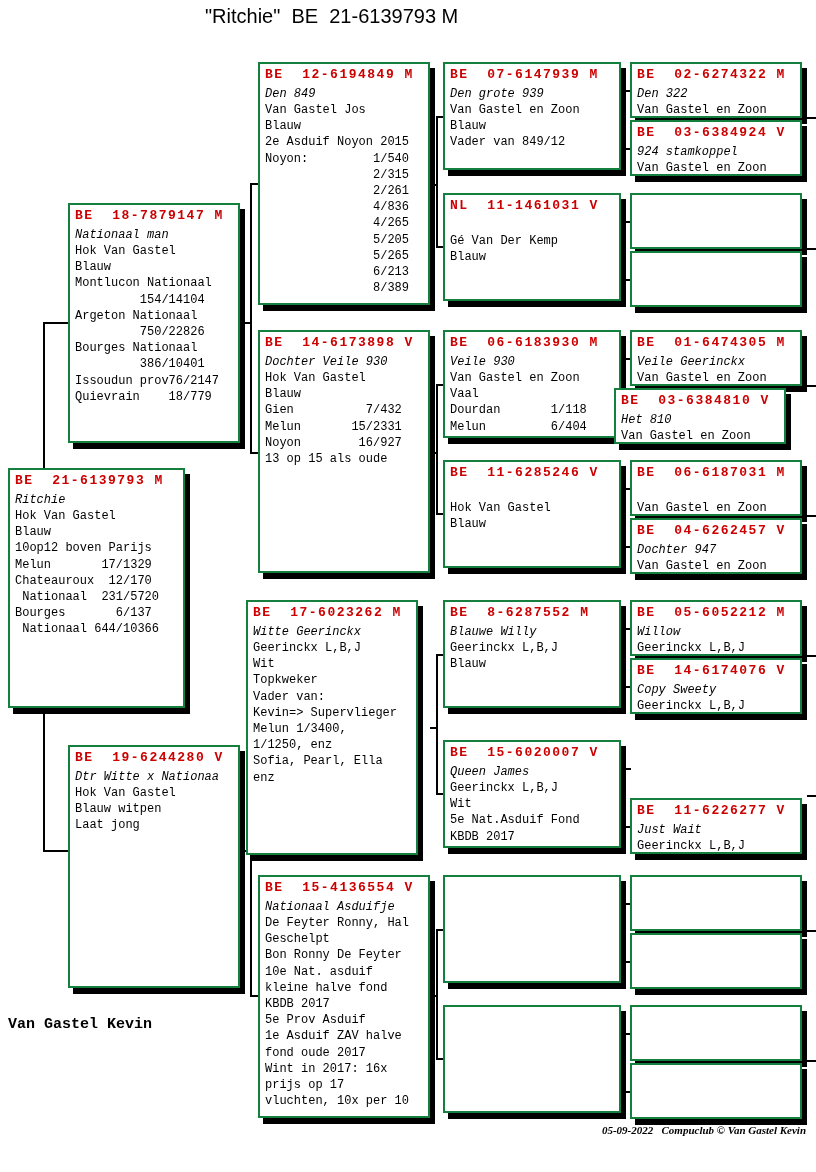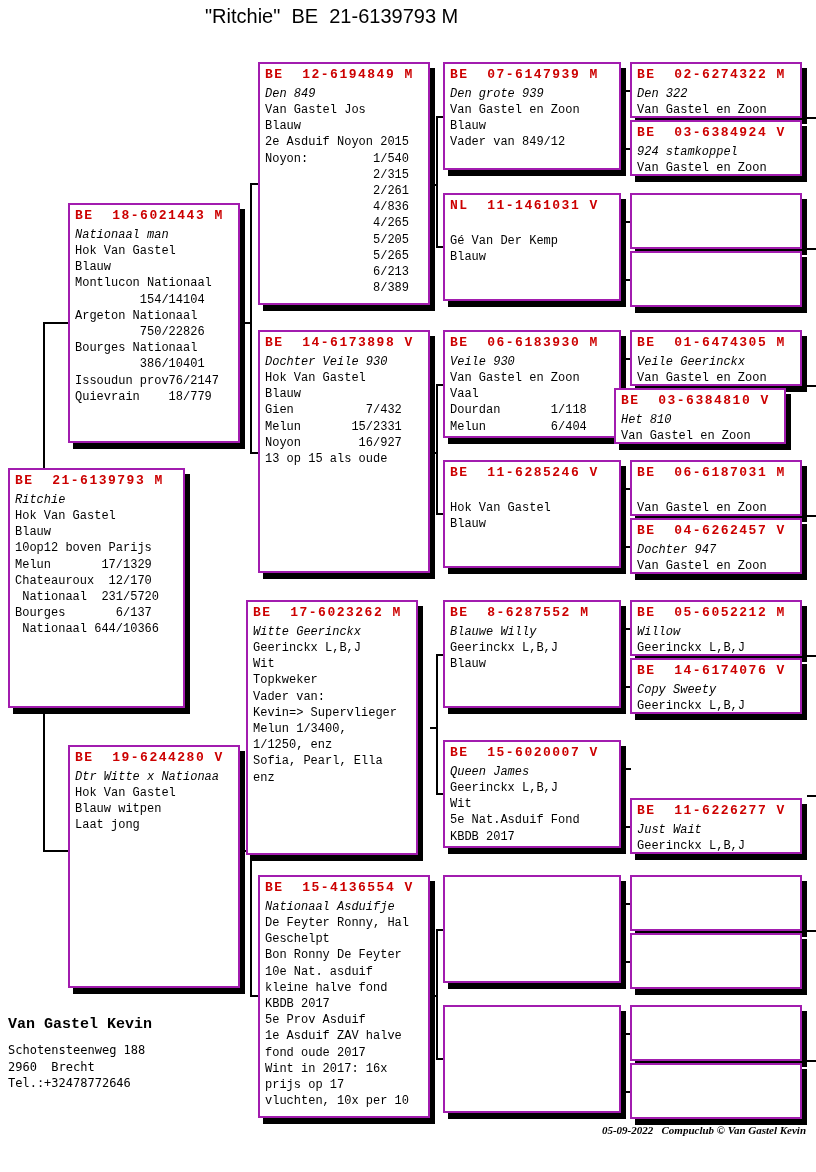--- a/index.html
+++ b/index.html
@@ -1,20 +1,20 @@
 <!DOCTYPE html>
 <html><head>
 <meta charset="utf-8">
 <style>
   html,body{margin:0;padding:0;background:#fff;}
   .page{position:relative;width:816px;height:1172px;background:#fff;overflow:hidden;
         font-family:"Liberation Mono","DejaVu Sans Mono",monospace;color:#000;}
   .title{position:absolute;left:205px;top:5px;font-family:"Liberation Sans","DejaVu Sans",sans-serif;
          font-size:20px;white-space:pre;color:#000;}
-  .box{position:absolute;background:#fff;border:2px solid #a21caf;box-shadow:5px 6px 0 0 #000;
+  .box{position:absolute;background:#fff;border:2px solid #15803d;box-shadow:5px 6px 0 0 #000;
        padding:2px 5px;box-sizing:border-box;overflow:hidden;}
   .ring{color:#cc0000;font-weight:bold;font-size:13px;line-height:18px;letter-spacing:1.5px;
         white-space:pre;margin-bottom:2px;}
   .pname{font-style:italic;font-size:12px;line-height:16px;min-height:16px;white-space:pre;}
   .details{margin:0;font-family:Liberation Mono, monospace;font-size:12px;line-height:16.2px;white-space:pre;}
   .vline{position:absolute;width:2px;background:#000;}
   .hline{position:absolute;height:2px;background:#000;}
   .owner-name{position:absolute;left:8px;top:1016px;font-weight:bold;font-size:15px;white-space:pre;}
   .owner-addr{position:absolute;left:8px;top:1042px;font-size:12px;line-height:16.5px;white-space:pre;margin:0;}
   .footer{position:absolute;right:10px;top:1124px;font-family:"Liberation Serif","DejaVu Serif",serif;
@@ -117,21 +117,21 @@
 Blauw
 10op12 boven Parijs
 Melun       17/1329
 Chateauroux  12/170
  Nationaal  231/5720
 Bourges       6/137
  Nationaal 644/10366</pre>
   </div>
 
   <div class="box" style="left:68px;top:203px;width:172px;height:240px">
-    <div class="ring">BE  18-6021443 M</div>
+    <div class="ring">BE  18-7879147 M</div>
     <div class="pname">Nationaal man</div>
     <pre class="details">Hok Van Gastel
 Blauw
 Montlucon Nationaal
          154/14104
 Argeton Nationaal
          750/22826
 Bourges Nationaal
          386/10401
 Issoudun prov76/2147
@@ -323,19 +323,16 @@
     <div class="pname"></div>
     <pre class="details"></pre>
   </div>
   <div class="box" style="left:630px;top:1063px;width:172px;height:56px">
     <div class="ring"></div>
     <div class="pname"></div>
     <pre class="details"></pre>
   </div>
 
   <div class="owner-name">Van Gastel Kevin</div>
-  <pre class="owner-addr">Schotensteenweg 188
-2960  Brecht
-Tel.:+32478772646</pre>
 
   <div class="footer">05-09-2022   Compuclub © Van Gastel Kevin</div>
 
 </div>
 
 </body></html>

